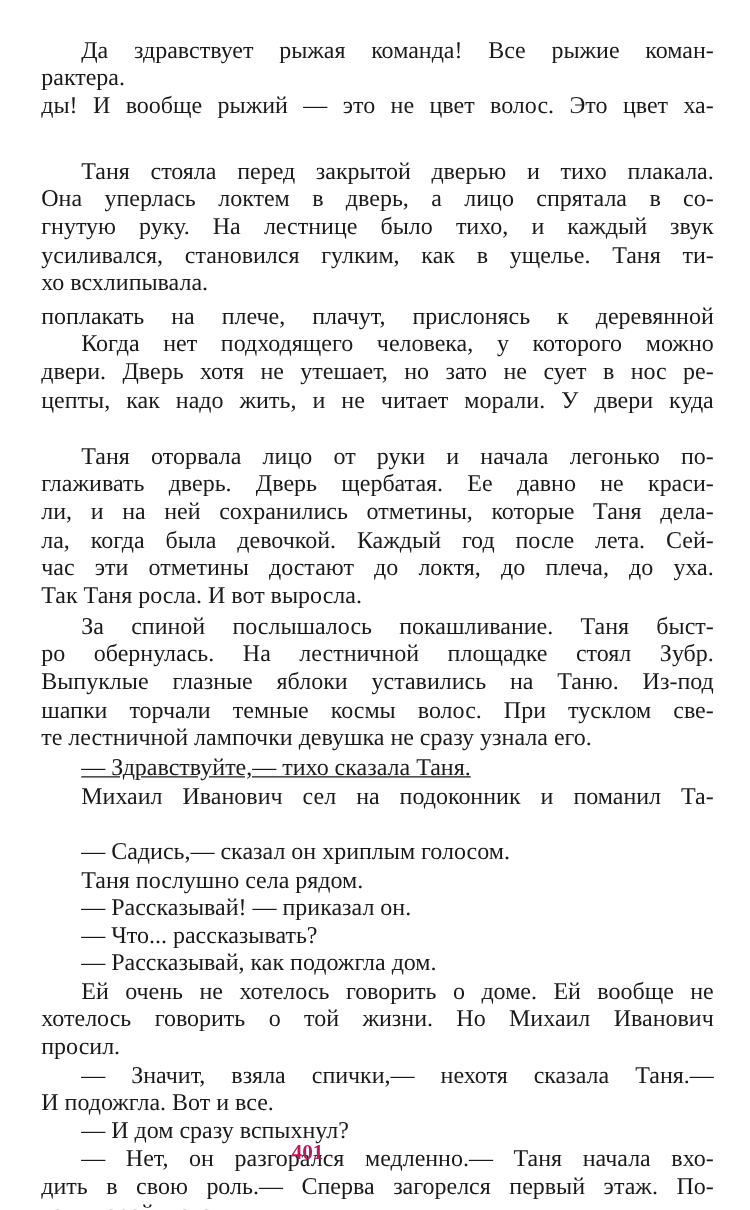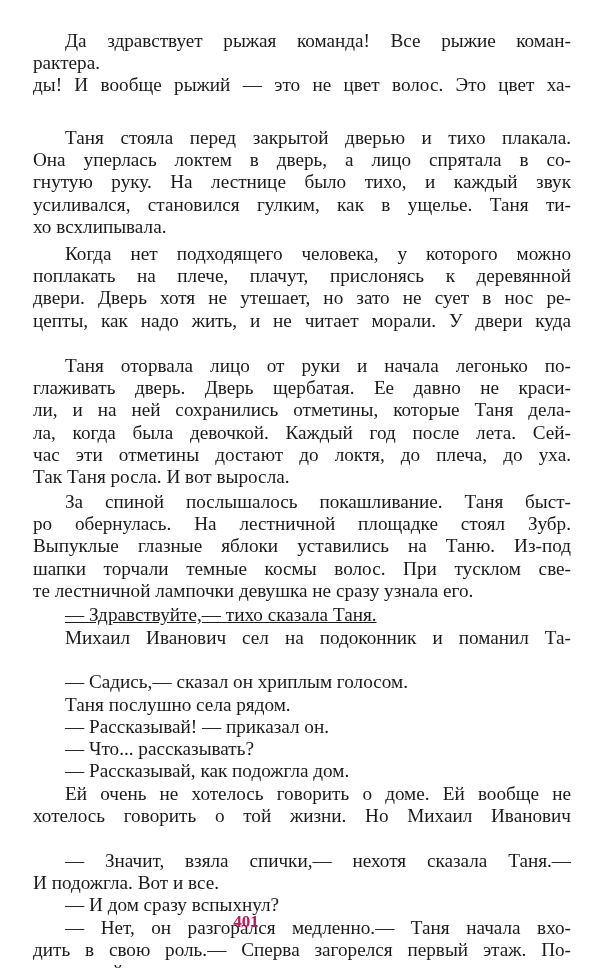--- a/index.html
+++ b/index.html
@@ -28,22 +28,22 @@
       <span class="line">ды! И вообще рыжий — это не цвет волос. Это цвет ха-</span>
     </div>
     <div style="position: absolute; left: 0px; width: 538px; top: 97px;">
       <span class="line ind">Таня стояла перед закрытой дверью и тихо плакала.</span>
       <span class="line">Она уперлась локтем в дверь, а лицо спрятала в со-</span>
       <span class="line">гнутую руку. На лестнице было тихо, и каждый звук</span>
       <span class="line">усиливался, становился гулким, как в ущелье. Таня ти-</span>
       <span class="line last">хо всхлипывала.</span>
     </div>
     <div style="position: absolute; left: 0px; width: 538px; top: 213px;">
+      <span class="line">поплакать на плече, плачут, прислонясь к деревянной</span>
       <span class="line ind">Когда нет подходящего человека, у которого можно</span>
-      <span class="line">поплакать на плече, плачут, прислонясь к деревянной</span>
       <span class="line">двери. Дверь хотя не утешает, но зато не сует в нос ре-</span>
       <span class="line">цепты, как надо жить, и не читает морали. У двери куда</span>
     </div>
     <div style="position: absolute; left: 0px; width: 538px; top: 325px;">
       <span class="line ind">Таня оторвала лицо от руки и начала легонько по-</span>
       <span class="line">глаживать дверь. Дверь щербатая. Ее давно не краси-</span>
       <span class="line">ли, и на ней сохранились отметины, которые Таня дела-</span>
       <span class="line">ла, когда была девочкой. Каждый год после лета. Сей-</span>
       <span class="line">час эти отметины достают до локтя, до плеча, до уха.</span>
       <span class="line last">Так Таня росла. И вот выросла.</span>
@@ -72,20 +72,21 @@
     </div>
     <div style="position: absolute; left: 0px; width: 538px; top: 708px;">
       <span class="line last ind">— Что... рассказывать?</span>
     </div>
     <div style="position: absolute; left: 0px; width: 538px; top: 730px;">
       <span class="line last ind">— Рассказывай, как подожгла дом.</span>
     </div>
     <div style="position: absolute; left: 0px; width: 538px; top: 753px;">
       <span class="line ind">Ей очень не хотелось говорить о доме. Ей вообще не</span>
       <span class="line">хотелось говорить о той жизни. Но Михаил Иванович</span>
+      <span class="line last">просил.</span>
     </div>
     <div style="position: absolute; left: 0px; width: 538px; top: 820px;">
       <span class="line ind">— Значит, взяла спички,— нехотя сказала Таня.—</span>
       <span class="line last">И подожгла. Вот и все.</span>
     </div>
     <div style="position: absolute; left: 0px; width: 538px; top: 864px;">
       <span class="line last ind">— И дом сразу вспыхнул?</span>
     </div>
     <div style="position: absolute; left: 0px; width: 538px; top: 887px;">
       <span class="line ind">— Нет, он разгорался медленно.— Таня начала вхо-</span>

